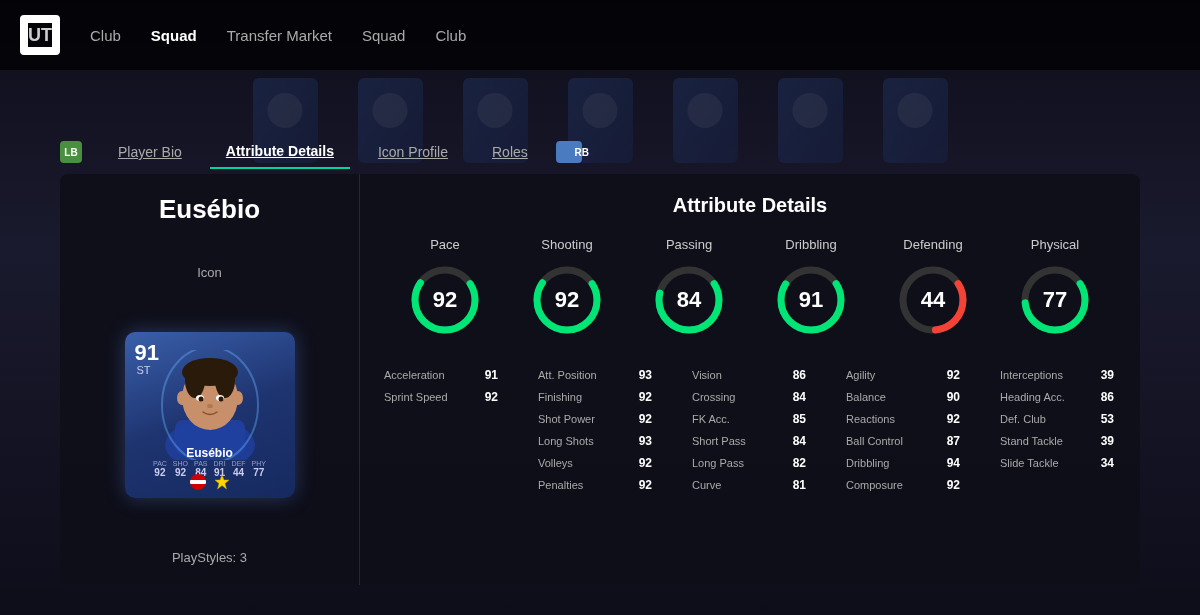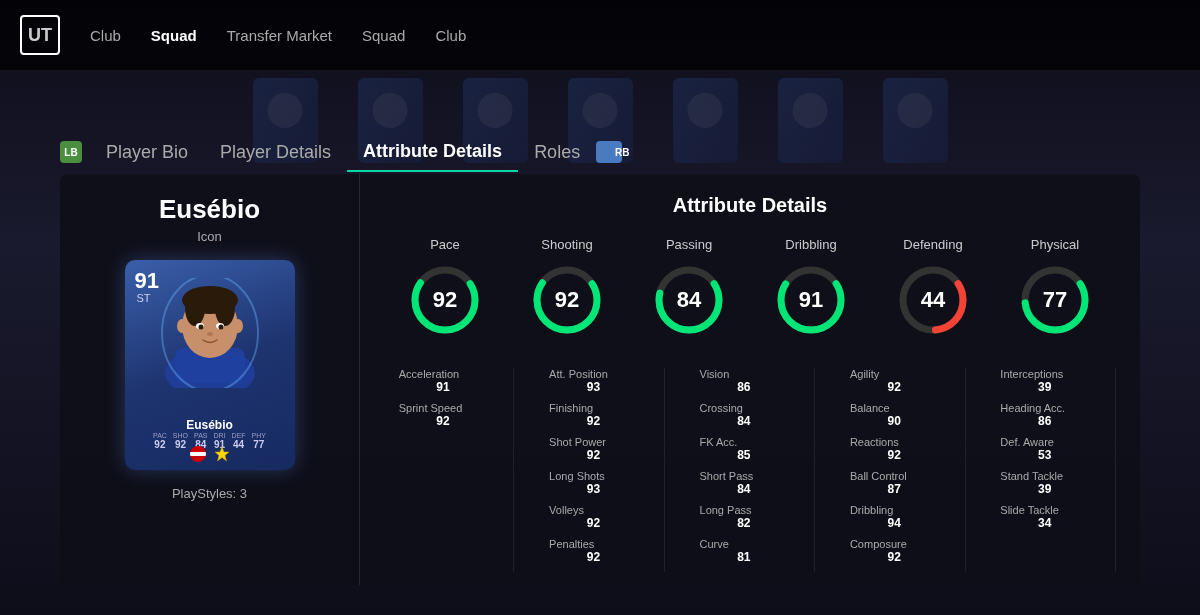--- a/index.html
+++ b/index.html
@@ -27,21 +27,21 @@
       height: 70px;
       background: rgba(0,0,0,0.7);
       display: flex;
       align-items: center;
       padding: 0 20px;
       gap: 30px;
       z-index: 10;
     }
     .logo {
       width: 40px; height: 40px;
-      border: 2px solid #ffffff;
+      border: 8px solid #ffffff;
       border-radius: 4px;
       display: flex; align-items: center; justify-content: center;
       color: #ccc; font-size: 18px; font-weight: bold;
     }
     .nav-items {
       display: flex; gap: 30px; align-items: center;
     }
     .nav-item {
       color: #aaa;
       font-size: 15px;
@@ -78,40 +78,41 @@
       background: rgba(255,255,255,0.2);
     }
 
     
     .tab-bar {
       position: absolute;
       top: 130px; left: 60px; right: 60px;
       height: 44px;
       display: flex;
       align-items: center;
-      gap: 0;
+      gap: 12px;
       z-index: 20;
     }
     .tab-badge {
       width: 22px; height: 22px;
       border-radius: 4px;
       background: #4a8f3f;
       color: #fff;
       font-size: 10px;
       font-weight: bold;
       display: flex; align-items: center; justify-content: center;
       margin-right: 8px;
     }
     .tab-badge.rb { background: #4a7abf; padding-left: 26px; }
     .tab-item {
       color: #aaa;
-      font-size: 18px;
+      font-size: 14px;
       cursor: pointer;
       padding: 8px 16px;
       white-space: nowrap;
+      text-decoration: underline;
     }
     .tab-item.active {
       color: #fff;
       font-weight: bold;
       border-bottom: 2px solid #00d4a0;
     }
 
     
     .main-panel {
       position: absolute;
@@ -126,20 +127,21 @@
 
     
     .player-section {
       width: 300px;
       flex-shrink: 0;
       display: flex;
       flex-direction: column;
       align-items: center;
       padding: 20px;
       border-right: 1px solid rgba(255,255,255,0.1);
+      gap: 36px;
     }
     .player-name-large {
       color: #fff;
       font-size: 26px;
       font-weight: bold;
       margin-bottom: 4px;
     }
     .player-type {
       color: #aaa;
       font-size: 13px;
@@ -284,21 +286,20 @@
       transform: translate(-50%, -50%);
       color: #fff;
       font-size: 22px;
       font-weight: bold;
     }
     .sub-stat-row {
       display: flex;
       align-items: center;
       justify-content: space-between;
       margin-bottom: 8px;
-      flex-direction: column;
     }
     .sub-stat-name {
       color: #aaa;
       font-size: 11px;
       min-width: 80px;
     }
     .sub-stat-value {
       color: #fff;
       font-size: 12px;
       font-weight: bold;
@@ -354,22 +355,22 @@
   <div class="bg-card"></div>
   <div class="bg-card"></div>
   <div class="bg-card"></div>
   <div class="bg-card"></div>
   <div class="bg-card"></div>
 </div>
 
 <div class="tab-bar">
   <div class="tab-badge">LB</div>
   <div class="tab-item">Player Bio</div>
-  <div class="tab-item">Player Details</div>
   <div class="tab-item active">Attribute Details</div>
+  <div class="tab-item">Icon Profile</div>
   <div class="tab-item">Roles</div>
   <div class="tab-badge rb">RB</div>
 </div>
 
 <div class="main-panel">
 
   <div class="player-section">
     <div class="player-name-large">Eusébio</div>
     <div class="player-type">Icon</div>
 
@@ -693,21 +694,21 @@
 
       <div class="sub-stat-row">
         <span class="sub-stat-name">Heading Acc.</span>
         <div class="sub-stat-bar">
           <div class="sub-stat-fill" style="width:86%; background:#00e676;"></div>
         </div>
         <span class="sub-stat-value">86</span>
       </div>
 
       <div class="sub-stat-row">
-        <span class="sub-stat-name">Def. Aware</span>
+        <span class="sub-stat-name">Def. Club</span>
         <div class="sub-stat-bar">
           <div class="sub-stat-fill" style="width:41%; background:#f44336;"></div>
         </div>
         <span class="sub-stat-value">53</span>
       </div>
 
       <div class="sub-stat-row">
         <span class="sub-stat-name">Stand Tackle</span>
         <div class="sub-stat-bar">
           <div class="sub-stat-fill" style="width:39%; background:#f44336;"></div>

